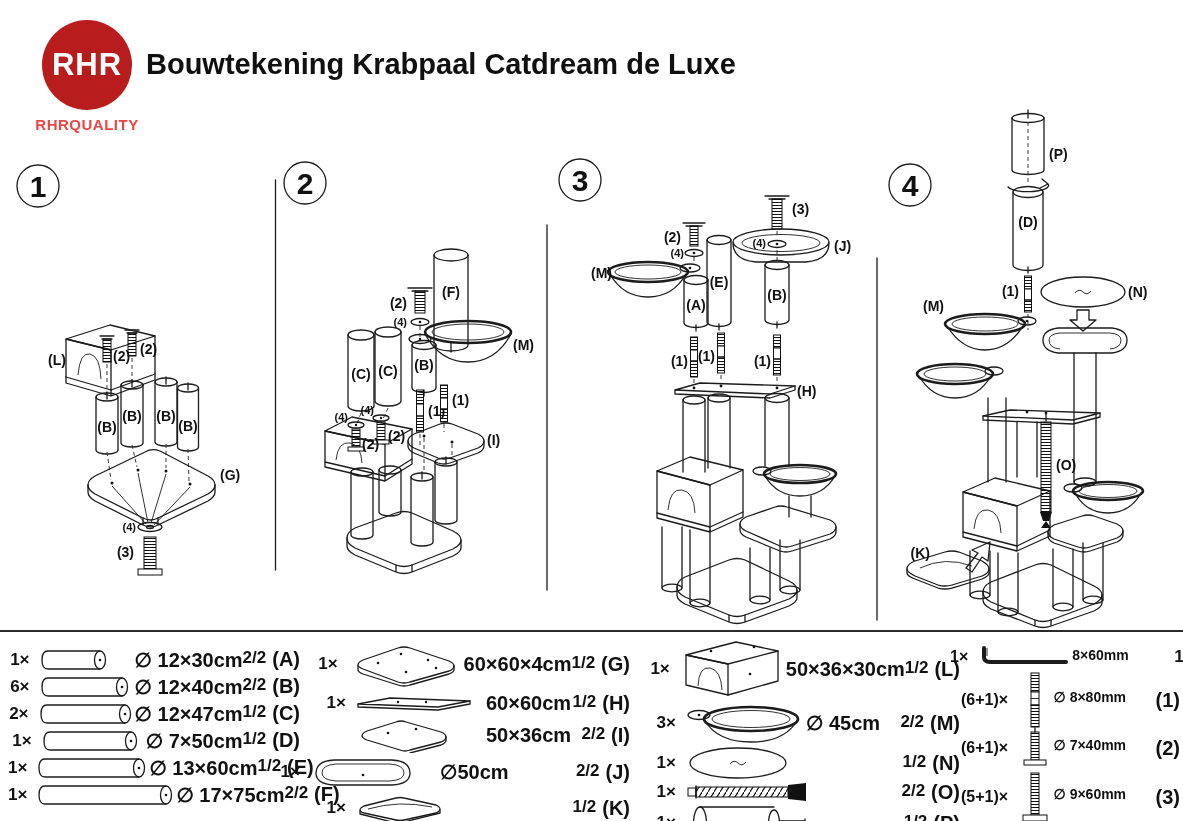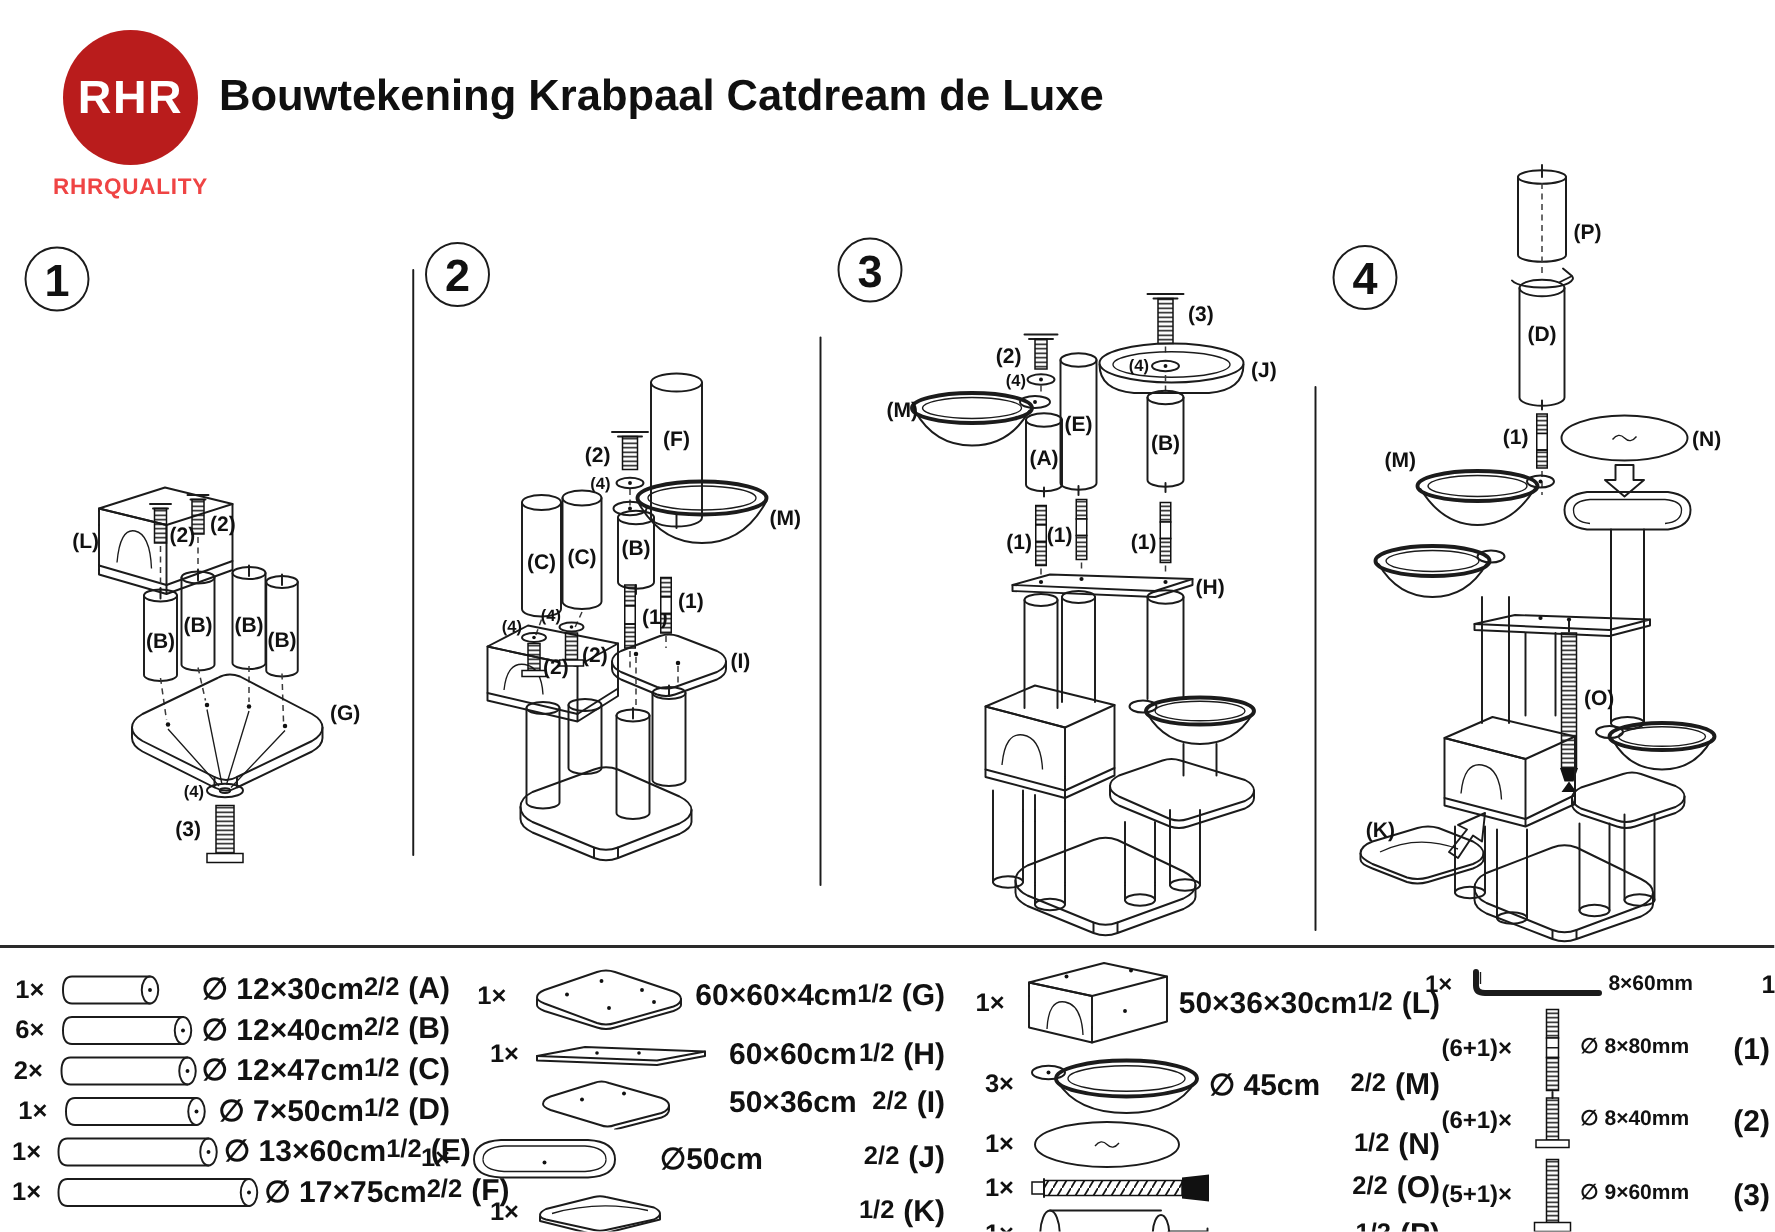--- a/index.html
+++ b/index.html
@@ -728,21 +728,21 @@
     <div class="prow" style="height:44px">
       <span class="qty">(6+1)×</span>
       <span class="pic">
           <svg width="32" height="44">
             <path class="ln" d="M16,2 V6"></path>
             <rect class="scr" x="12" y="6" width="8" height="28"></rect>
             <rect class="pln" x="5" y="34" width="22" height="5"></rect>
           </svg>
         </span>
       <span class="tail">
-          <span class="dim">∅ 8×40mm</span>
+          <span class="dim">∅ 7×40mm</span>
           <span class="code">(2)</span>
         </span>
     </div>
     <div class="prow" style="height:54px">
       <span class="qty">(5+1)×</span>
       <span class="pic">
           <svg width="32" height="54">
             <rect class="scr" x="12" y="3" width="8" height="42"></rect>
             <rect class="pln" x="4" y="45" width="24" height="6"></rect>
           </svg>

